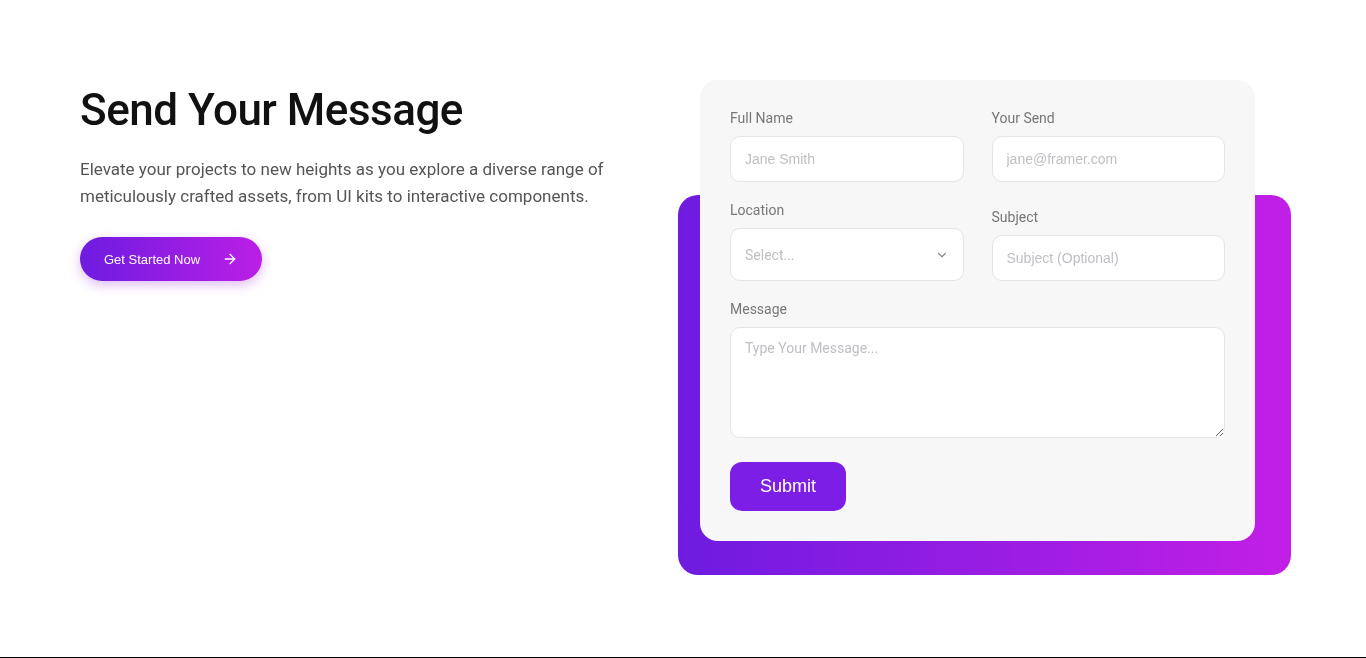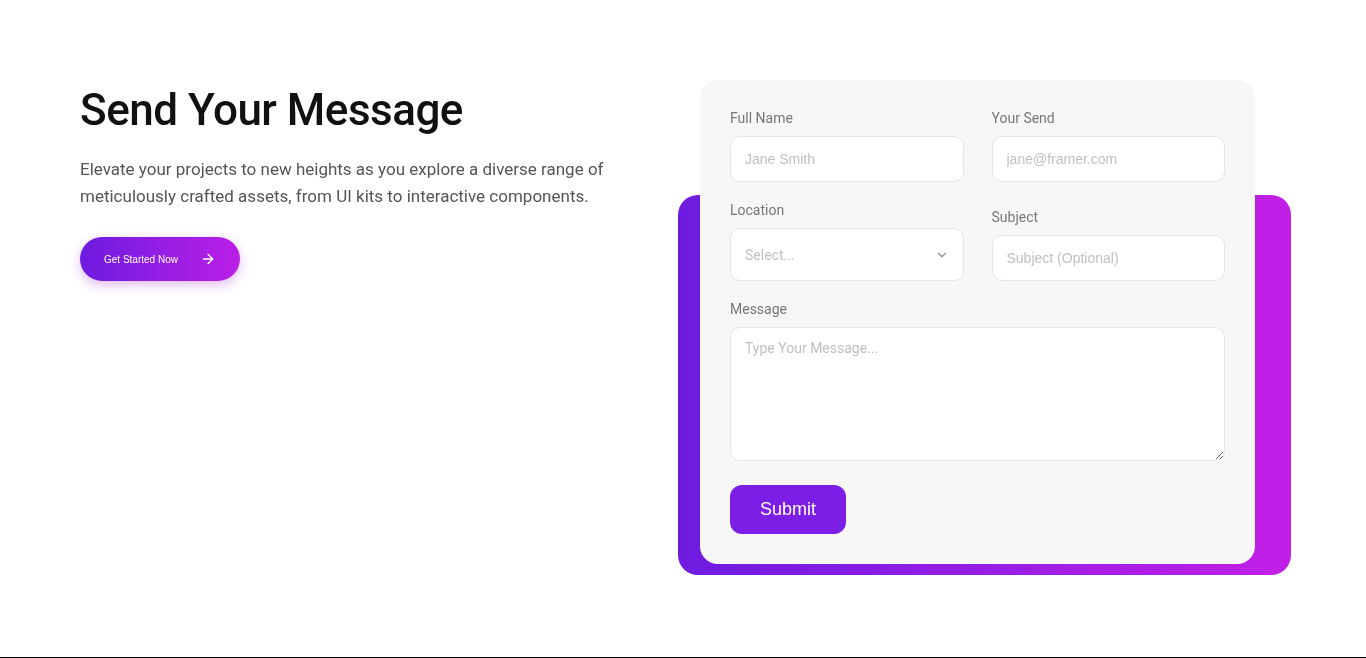--- a/index.html
+++ b/index.html
@@ -41,21 +41,21 @@
     }
     .cta-btn {
       display: inline-flex;
       align-items: center;
       gap: 22px;
       background: linear-gradient(90deg, #6e1be0 0%, #bb1fe6 100%);
       color: #fff;
       border: none;
       border-radius: 24px;
       padding: 14px 24px;
-      font-size: 10px;
+      font-size: 13px;
       font-weight: 500;
       cursor: pointer;
       box-shadow: 0 4px 12px rgba(150,30,220,0.3);
     }
     .cta-btn svg {
       width: 16px;
       height: 16px;
     }
     .right-col {
       position: relative;
@@ -128,21 +128,21 @@
       color: #bfbfc4;
     }
     .select-wrap svg {
       position: absolute;
       right: 14px;
       width: 14px;
       height: 14px;
       color: #888;
     }
     .textarea {
-      height: 134px;
+      height: 111px;
       border: 1px solid #e5e5e7;
       border-radius: 10px;
       background: #fff;
       padding: 12px 14px;
       font-size: 14px;
       color: #333;
       outline: none;
       resize: both;
       font-family: inherit;
     }

